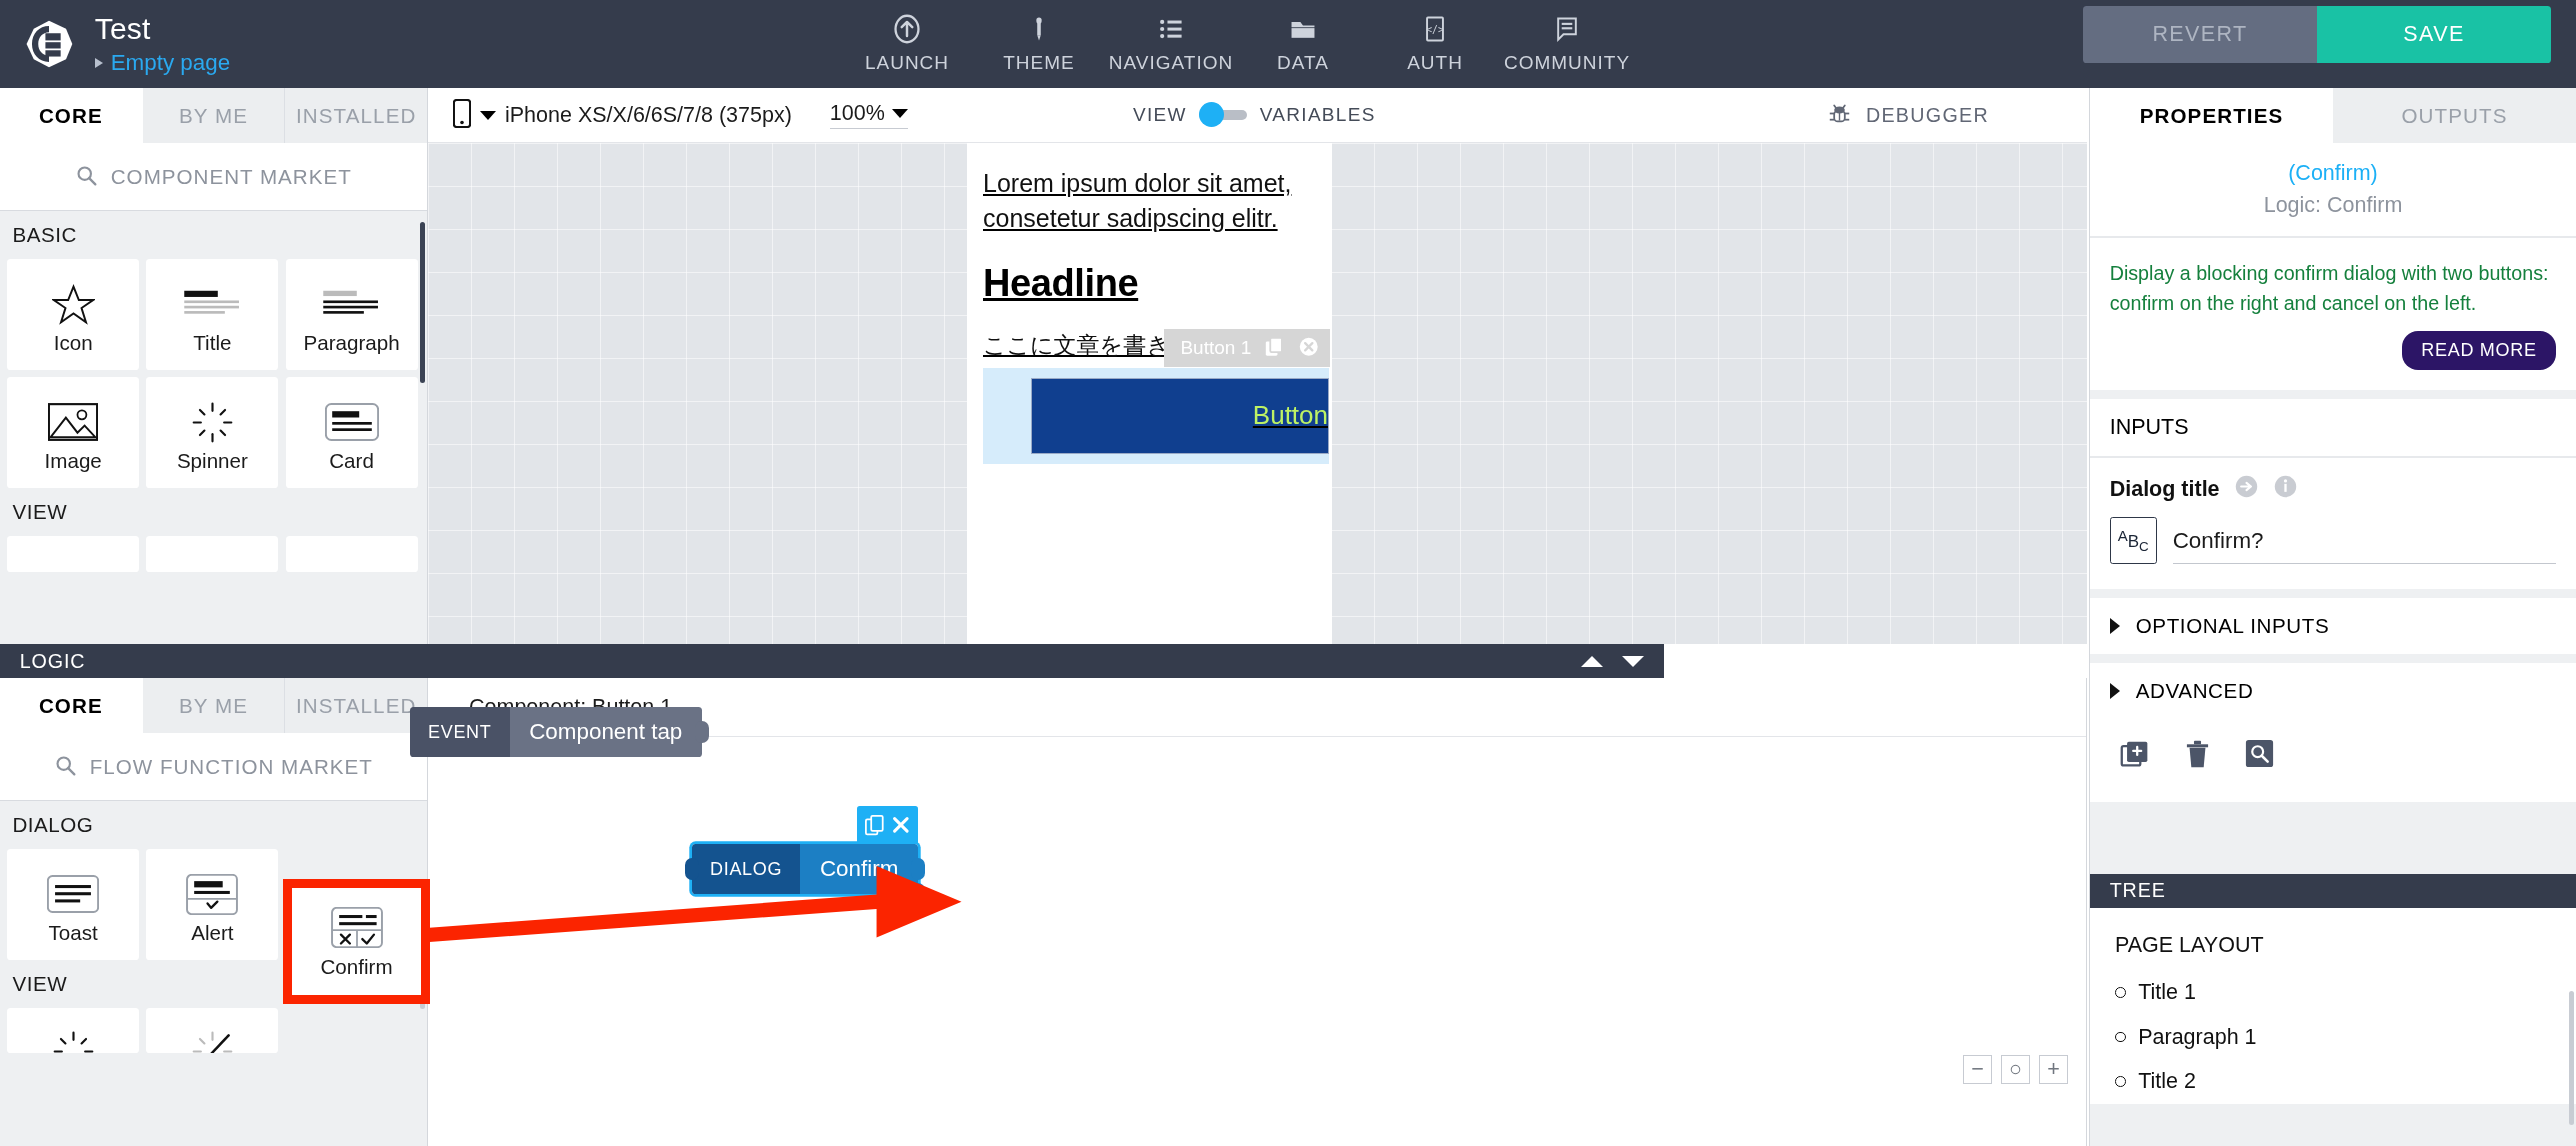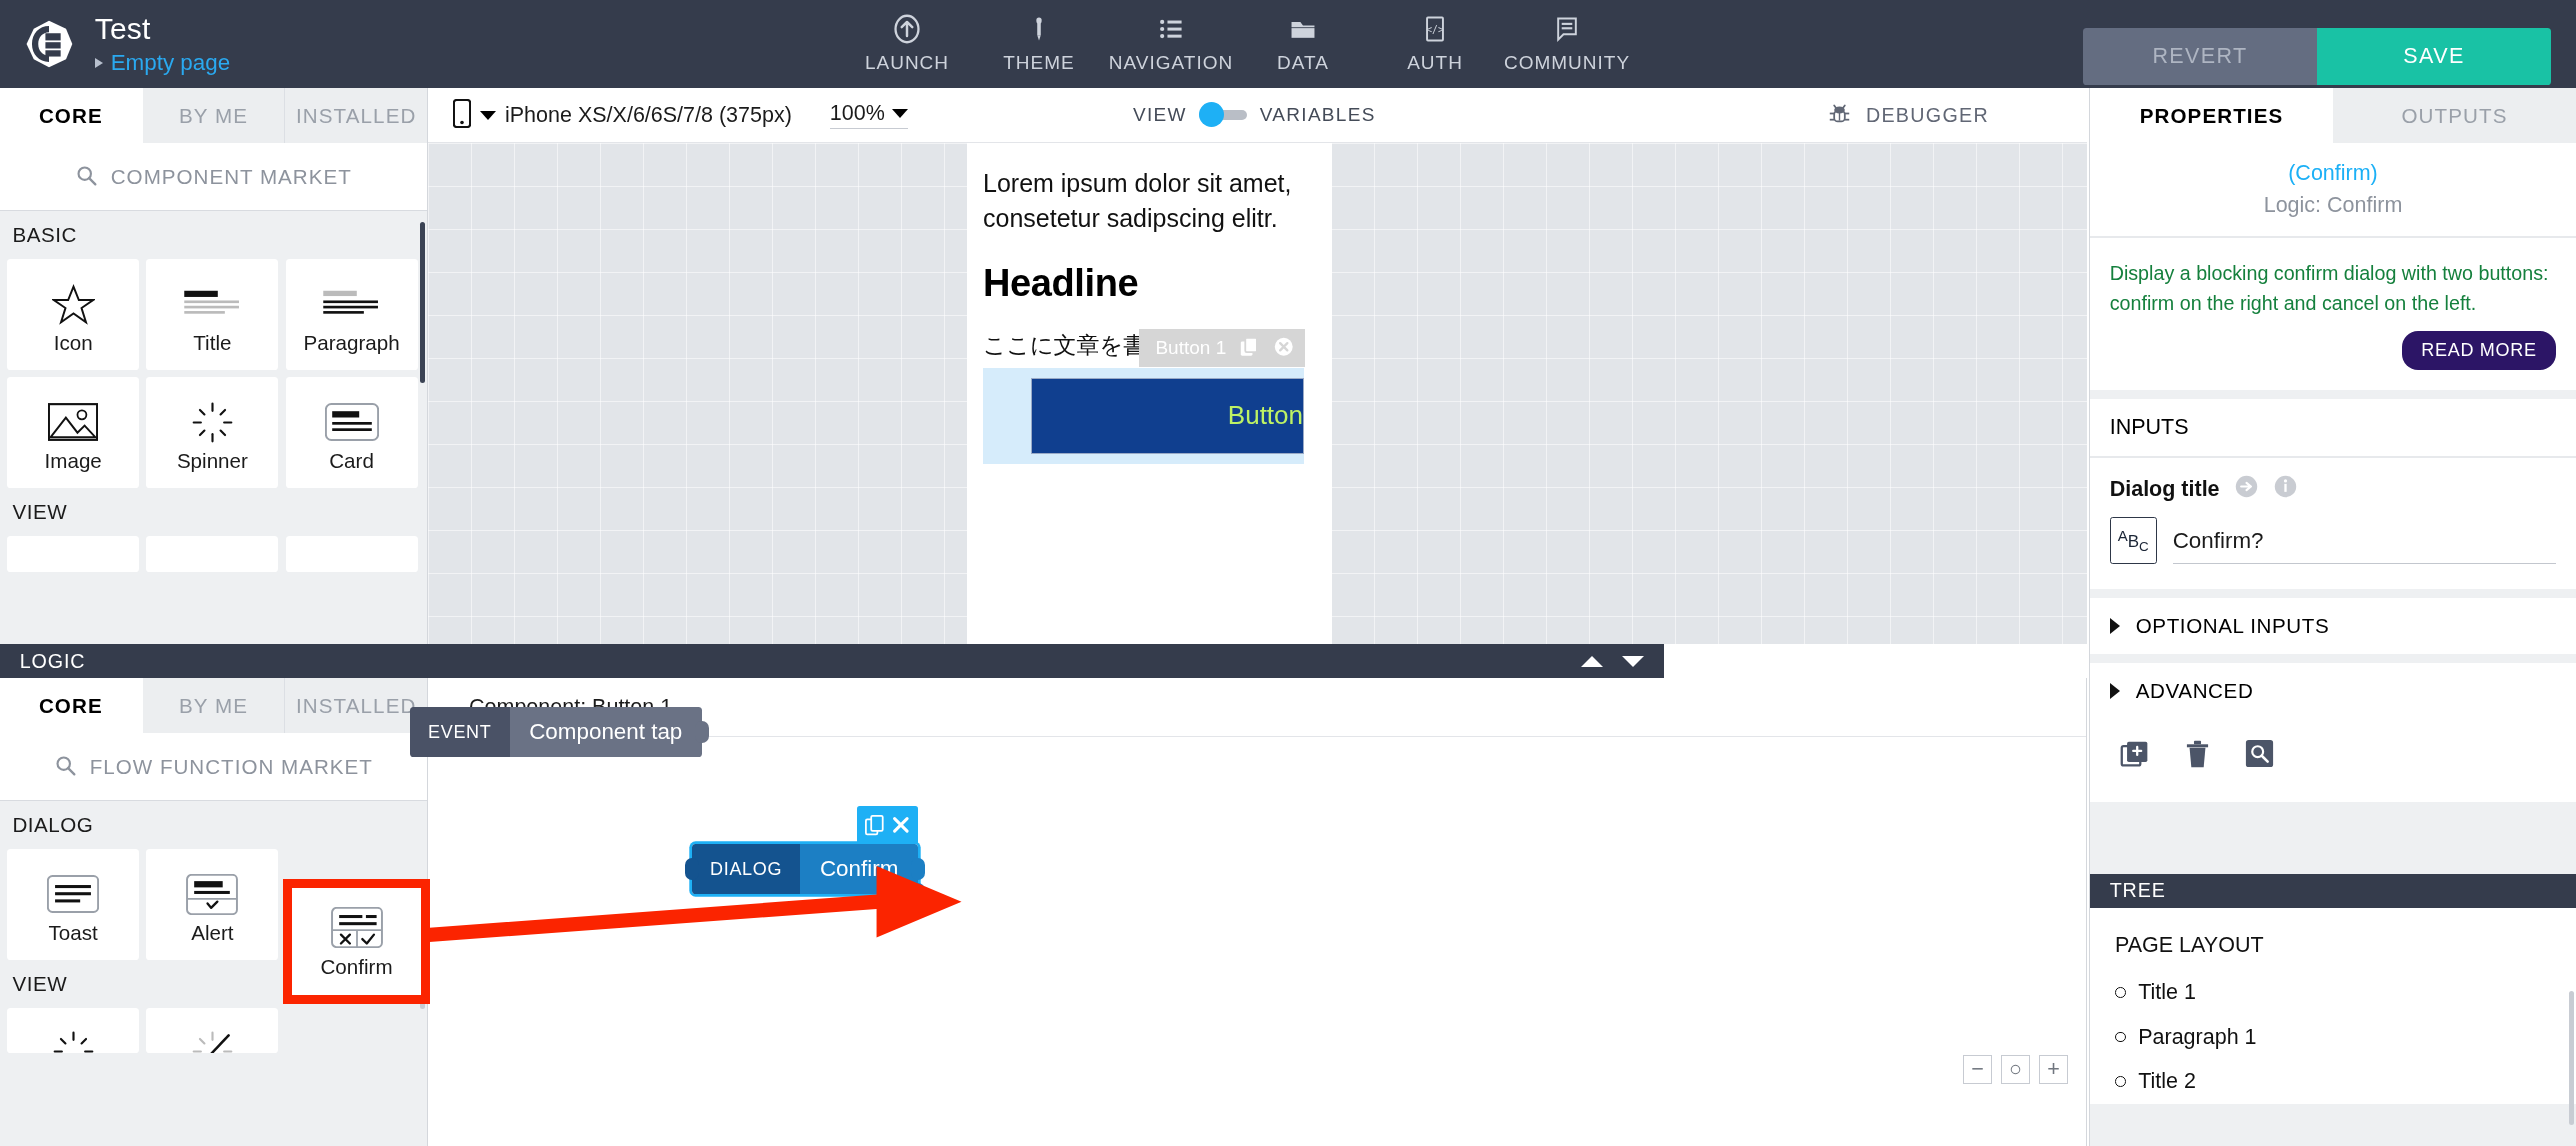--- a/index.html
+++ b/index.html
@@ -27,21 +27,21 @@
   }
 
   .tools { position: absolute; left: 841px; top: 0; height: 88px; display: flex; align-items: center; gap: 0; }
   .tool {
     width: 132px; height: 88px; display: flex; flex-direction: column;
     align-items: center; justify-content: center; gap: 7.2px; cursor: pointer;
   }
   .tool svg { display: block; }
   .tool-label { color: #ced3dc; font-size: 19px; letter-spacing: 1px; }
 
-  .topbtns { position: absolute; right: 25px; top: 28px; display: flex; }
+  .topbtns { position: absolute; right: 25px; top: 6px; display: flex; }
   .btn-revert {
     width: 234px; height: 57px; background: #646d81; color: #aeb5c2;
     font-size: 21.5px; letter-spacing: 1.4px; border: 0;
     border-radius: 3.6px 0 0 3.6px; cursor: pointer;
     font-family: "Liberation Sans", sans-serif;
   }
   .btn-save {
     width: 234px; height: 57px; background: #19c2a5; color: #ffffff;
     font-size: 21.5px; letter-spacing: 1.4px; border: 0;
     border-radius: 0 3.6px 3.6px 0; cursor: pointer;
@@ -136,21 +136,21 @@
 
   .stage { position: relative; height: 501px; background: #e2e5e9; overflow: hidden; }
   .stage::before {
     content: ""; position: absolute; inset: 0;
     background-image:
       repeating-linear-gradient(to right, rgba(255,255,255,.55) 0 0.9px, transparent 0.9px 43px),
       repeating-linear-gradient(to bottom, rgba(255,255,255,.55) 0 0.9px, transparent 0.9px 43px);
   }
   .phone {
     position: absolute; left: 539px; top: 0; width: 365px; height: 501px;
-    background: #ffffff; z-index: 2; padding: 23px 28px 0 16px;
+    background: #ffffff; z-index: 2; padding: 23px 3px 0 16px; text-decoration: underline;
   }
   .p-para { font-size: 25px; line-height: 1.38; color: #111; }
   .p-head { font-size: 38px; font-weight: bold; color: #000; margin-top: 27px; letter-spacing: -0.4px; }
   .p-jp { font-size: 23px; color: #111; margin-top: 25px; }
   .btn-wrap { position: relative; margin-top: 7.2px; background: #d6ecfb; padding: 9.8px 0; }
   .p-btn {
     background: #103f8f; color: #bef264; text-align: right;
     font-size: 26px; padding: 21.5px 0; border: 0.9px solid #9aaac6; cursor: pointer; margin-left: 48px;
   }
   .badge {

